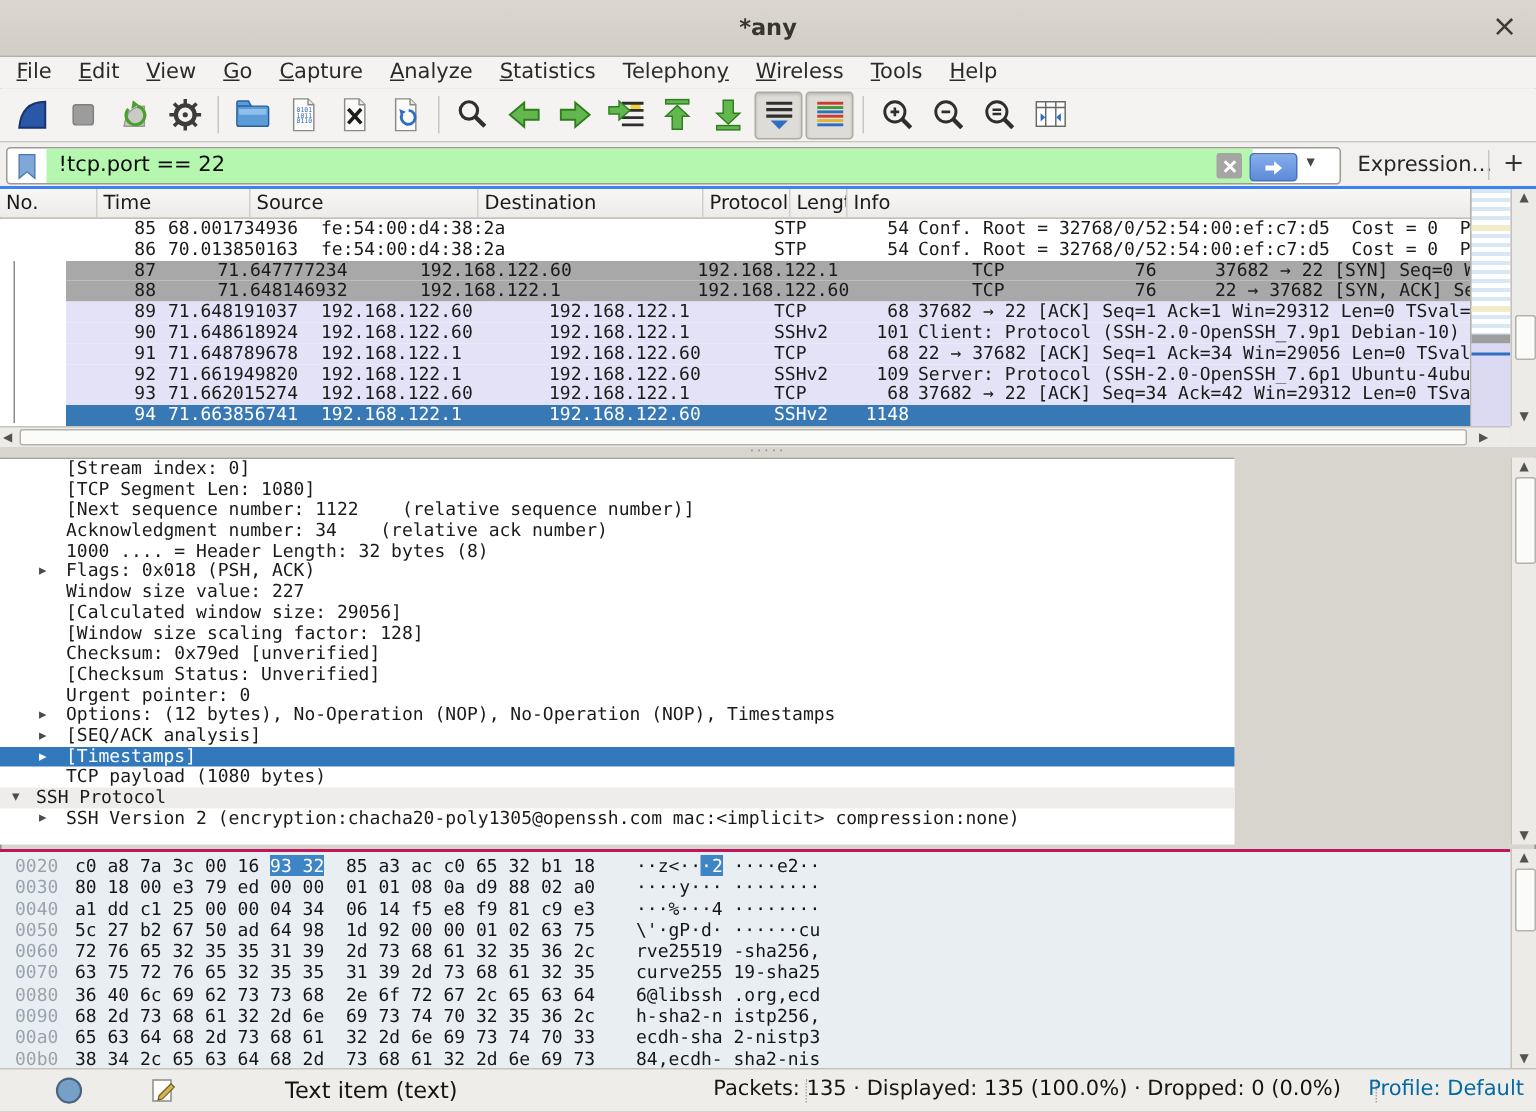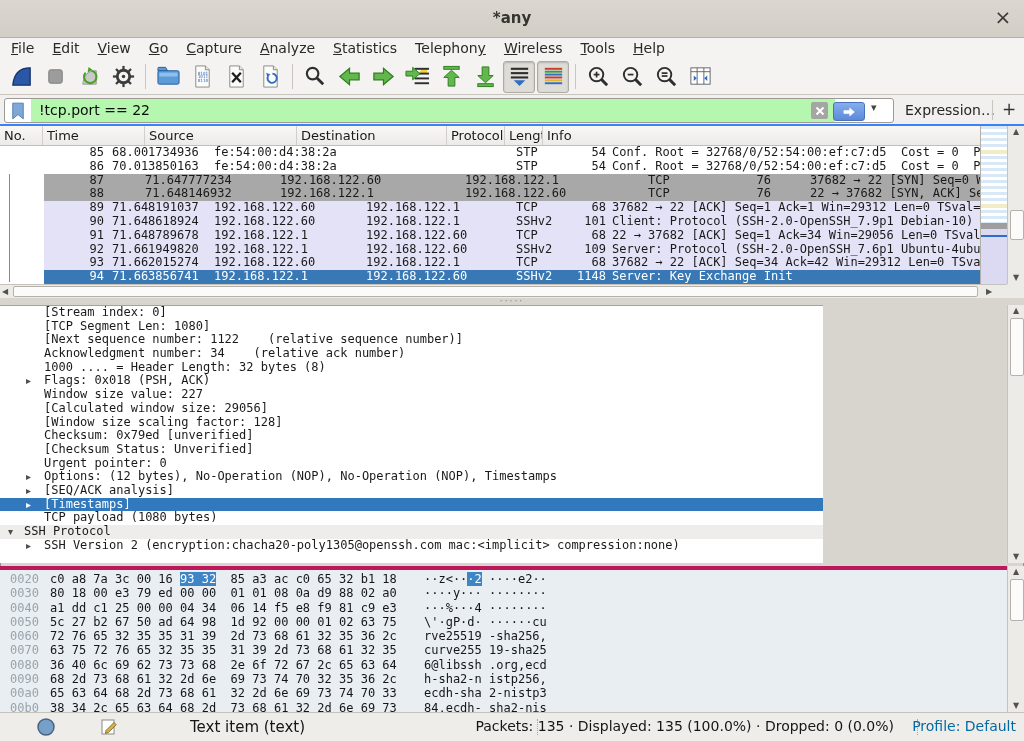--- a/index.html
+++ b/index.html
@@ -30,21 +30,21 @@
   #filter-clear{position:absolute;left:806px;top:3px;width:17px;height:17px;background:#a5a5a3;border-radius:2px;display:flex;align-items:center;justify-content:center;}
   #filter-apply{position:absolute;left:828px;top:3px;width:30px;height:17px;background:linear-gradient(#86aeee,#5d8ad8);border:1px solid #4a72b8;border-radius:3px;display:flex;align-items:center;justify-content:center;}
   #filter-caret{position:absolute;left:866px;top:2px;font-size:11px;color:#444;}
   #filter-expr{position:absolute;left:905px;top:7px;font-size:14px;color:#262626;}
   #filter-sep2{position:absolute;left:992px;top:5px;width:1px;height:20px;background:#c9c6c0;}
   #filter-add{position:absolute;left:1002px;top:4px;font-size:17px;color:#333;}
   
   #plist-header{position:absolute;left:0;top:126px;width:980px;height:20px;background:linear-gradient(#f8f7f6,#ecebe8);
                 border-bottom:1px solid #c2bfba;display:flex;font-size:13px;box-sizing:border-box;}
   .hc{border-right:1px solid #d2cfca;padding:2px 0 0 4px;box-sizing:border-box;overflow:hidden;white-space:nowrap;flex-shrink:0;}
-  .hc.no{width:43px;} .hc.time{width:102px;} .hc.src{width:152px;} .hc.dst{width:150px;}
+  .hc.no{width:65px;} .hc.time{width:102px;} .hc.src{width:152px;} .hc.dst{width:150px;}
   .hc.proto{width:58px;} .hc.len{width:38px;} .hc.info{flex:1;border-right:none;}
   #plist-rows{position:absolute;left:0;top:146px;width:980px;height:138px;background:#fff;}
   .pl-row{height:13.8px;line-height:13.8px;font-family:"DejaVu Sans Mono",monospace;font-size:12px;display:flex;white-space:pre;margin-left:44px;}
   .pc{overflow:hidden;flex-shrink:0;padding:0 3px;box-sizing:border-box;}
   .pc.no{width:65px;text-align:right;padding-right:5px;}
   .pc.time{width:102px;} .pc.src{width:152px;} .pc.dst{width:150px;}
   .pc.proto{width:58px;} .pc.len{width:38px;text-align:right;} .pc.info{flex:1;}
   .row-stp{background:#ffffff;} .row-syn{background:#a8a8a8;gap:33px;} .row-tcp{background:#e3e2f6;}
   .row-sel{background:#3878b4;color:#fff;}
   #related-line{position:absolute;left:9px;top:174px;width:1px;height:108px;background:#8a8a8a;}
@@ -68,21 +68,21 @@
            overflow:hidden;box-sizing:border-box;}
   .dt-line{position:relative;height:13.7px;line-height:13.7px;font-family:"DejaVu Sans Mono",monospace;font-size:12px;
            white-space:pre;padding-left:44px;width:1007px;box-sizing:border-box;overflow:hidden;}
   .dt-line.lvl0{padding-left:24px;}
   .dt-a{position:absolute;left:26px;top:0;color:#4d4b47;font-family:"DejaVu Sans",sans-serif;font-size:10px;}
   .dt-line.lvl0 .dt-a{left:8px;}
   .dt-line.sel{background:#3178bd;color:#fff;}
   .dt-line.sel .dt-a{color:#fff;}
   .dt-line.shade{background:#eeedeb;}
   
-  #hexpane{position:absolute;left:0;top:566px;width:1007px;height:146px;background:#e9eef3;border-top:4px solid #be185d;
+  #hexpane{position:absolute;left:0;top:566px;width:1007px;height:146px;background:#e9eef3;border-top:2px solid #be185d;
            overflow:hidden;box-sizing:border-box;padding-top:2px;}
   .hx-row{position:relative;height:14.3px;line-height:14.3px;font-family:"DejaVu Sans Mono",monospace;font-size:12px;white-space:pre;}
   .hx-off{position:absolute;left:10px;color:#9aa3ab;}
   .hx-bytes{position:absolute;left:50px;color:#16161a;}
   .hx-ascii{position:absolute;left:424px;color:#16161a;}
   .hl{background:#3e85c6;color:#fff;}
   
   #statusbar{position:absolute;left:0;top:712px;width:1024px;height:29px;background:#efedea;border-top:1px solid #c6c3bd;box-sizing:border-box;}
   #st-expert{position:absolute;left:36px;top:4px;}
   #st-comment{position:absolute;left:100px;top:4px;}
@@ -328,21 +328,21 @@
   <div id="plist-rows">
       <div class="pl-row row-stp"><span class="pc no">85</span><span class="pc time">68.001734936</span><span class="pc src">fe:54:00:d4:38:2a</span><span class="pc dst"></span><span class="pc proto">STP</span><span class="pc len">54</span><span class="pc info">Conf. Root = 32768/0/52:54:00:ef:c7:d5  Cost = 0  Port = 0x8001</span></div>
       <div class="pl-row row-stp"><span class="pc no">86</span><span class="pc time">70.013850163</span><span class="pc src">fe:54:00:d4:38:2a</span><span class="pc dst"></span><span class="pc proto">STP</span><span class="pc len">54</span><span class="pc info">Conf. Root = 32768/0/52:54:00:ef:c7:d5  Cost = 0  Port = 0x8001</span></div>
       <div class="pl-row row-syn"><span class="pc no">87</span><span class="pc time">71.647777234</span><span class="pc src">192.168.122.60</span><span class="pc dst">192.168.122.1</span><span class="pc proto">TCP</span><span class="pc len">76</span><span class="pc info">37682 → 22 [SYN] Seq=0 Win=29200 Len=0 MSS=1460 SACK_PERM=1</span></div>
       <div class="pl-row row-syn"><span class="pc no">88</span><span class="pc time">71.648146932</span><span class="pc src">192.168.122.1</span><span class="pc dst">192.168.122.60</span><span class="pc proto">TCP</span><span class="pc len">76</span><span class="pc info">22 → 37682 [SYN, ACK] Seq=0 Ack=1 Win=28960 Len=0 MSS=1460 SACK_PERM=1</span></div>
       <div class="pl-row row-tcp"><span class="pc no">89</span><span class="pc time">71.648191037</span><span class="pc src">192.168.122.60</span><span class="pc dst">192.168.122.1</span><span class="pc proto">TCP</span><span class="pc len">68</span><span class="pc info">37682 → 22 [ACK] Seq=1 Ack=1 Win=29312 Len=0 TSval=2715660</span></div>
       <div class="pl-row row-tcp"><span class="pc no">90</span><span class="pc time">71.648618924</span><span class="pc src">192.168.122.60</span><span class="pc dst">192.168.122.1</span><span class="pc proto">SSHv2</span><span class="pc len">101</span><span class="pc info">Client: Protocol (SSH-2.0-OpenSSH_7.9p1 Debian-10)</span></div>
       <div class="pl-row row-tcp"><span class="pc no">91</span><span class="pc time">71.648789678</span><span class="pc src">192.168.122.1</span><span class="pc dst">192.168.122.60</span><span class="pc proto">TCP</span><span class="pc len">68</span><span class="pc info">22 → 37682 [ACK] Seq=1 Ack=34 Win=29056 Len=0 TSval=3649556</span></div>
       <div class="pl-row row-tcp"><span class="pc no">92</span><span class="pc time">71.661949820</span><span class="pc src">192.168.122.1</span><span class="pc dst">192.168.122.60</span><span class="pc proto">SSHv2</span><span class="pc len">109</span><span class="pc info">Server: Protocol (SSH-2.0-OpenSSH_7.6p1 Ubuntu-4ubuntu0.3)</span></div>
       <div class="pl-row row-tcp"><span class="pc no">93</span><span class="pc time">71.662015274</span><span class="pc src">192.168.122.60</span><span class="pc dst">192.168.122.1</span><span class="pc proto">TCP</span><span class="pc len">68</span><span class="pc info">37682 → 22 [ACK] Seq=34 Ack=42 Win=29312 Len=0 TSval=2715660</span></div>
-      <div class="pl-row row-sel"><span class="pc no">94</span><span class="pc time">71.663856741</span><span class="pc src">192.168.122.1</span><span class="pc dst">192.168.122.60</span><span class="pc proto">SSHv2</span><span class="pc len">1148</span><span class="pc info">Server: Key Exchange Init</span></div>
+      <div class="pl-row row-sel"><span class="pc no">94</span><span class="pc time">71.663856741</span><span class="pc src">192.168.122.1</span><span class="pc dst">192.168.122.60</span><span class="pc proto">SSHv2</span><span class="pc len">1148</span></div>
     </div>
   <div id="related-line"></div>
 
   <div id="minimap">
     <div class="mm" style="top:24px;height:4px;background:#f3ecc9;"></div>
     <div class="mm" style="top:78px;height:4px;background:#f3ecc9;"></div>
     <div class="mm" style="top:97px;height:6px;background:#9e9e9e;"></div>
     <div class="mm" style="top:103px;height:55px;background:#dcdaf2;"></div>
     <div class="mm" style="top:109px;height:2px;background:#2f6fc1;"></div>
   </div>

